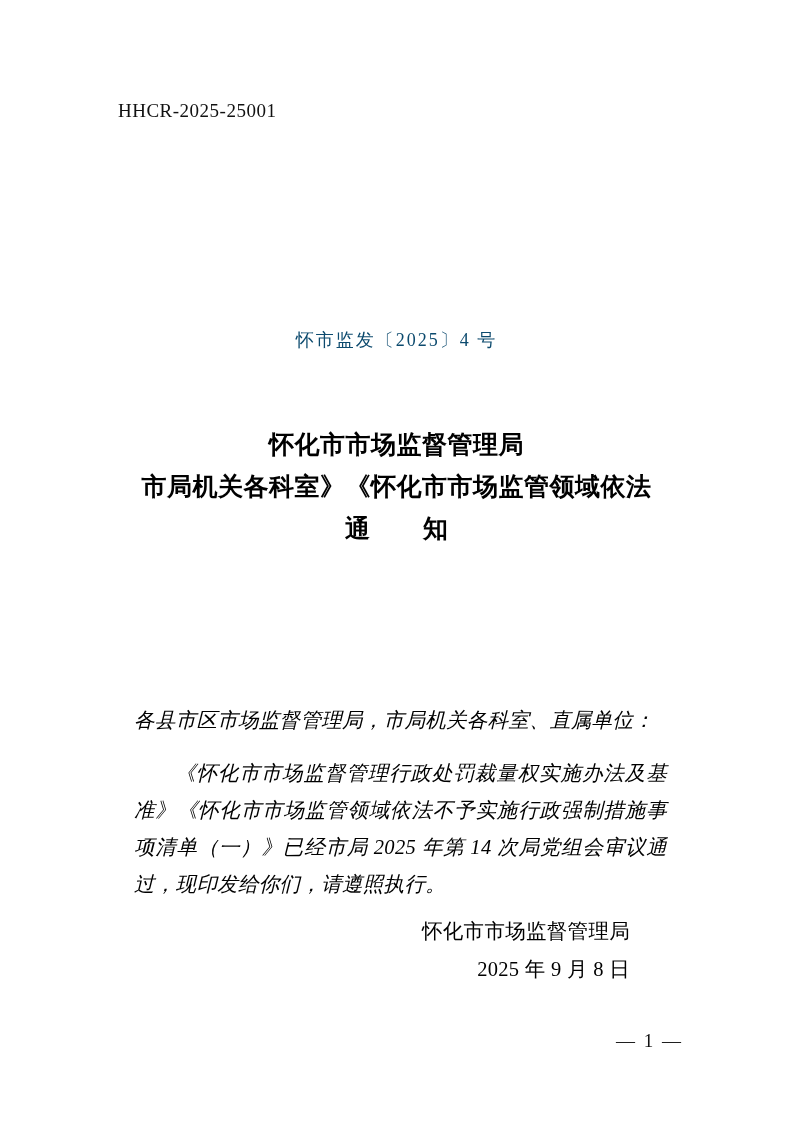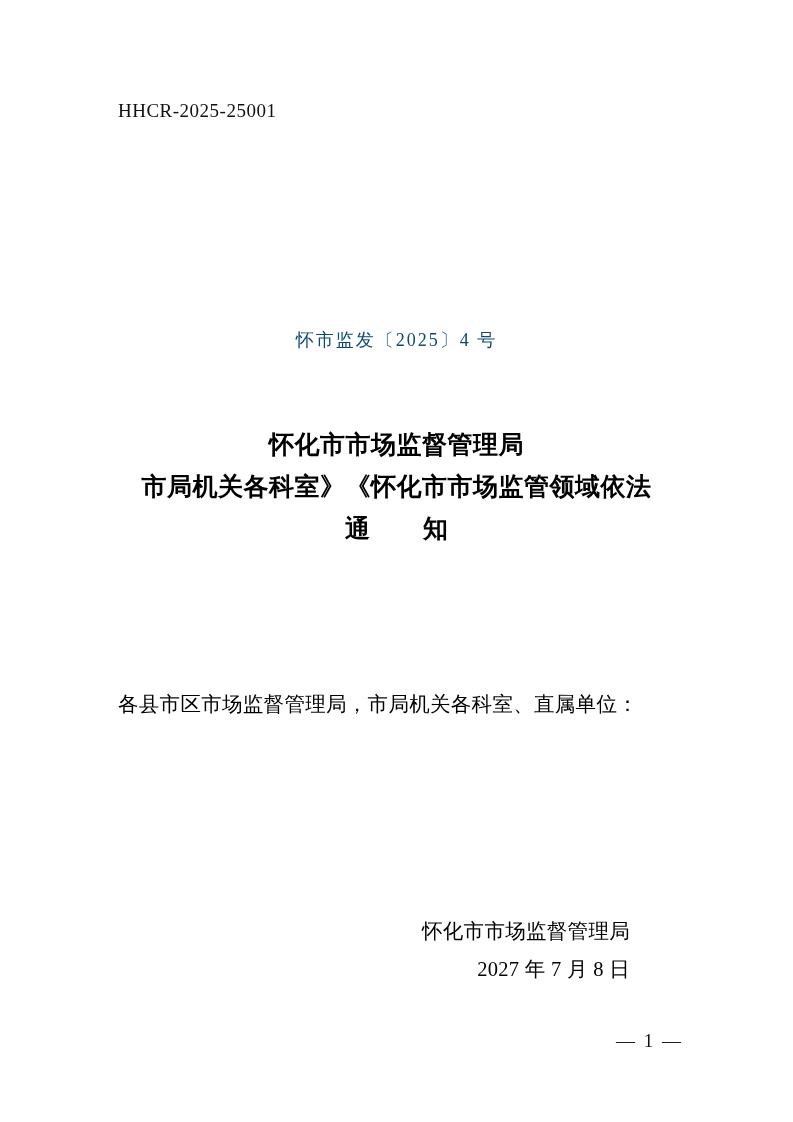--- a/index.html
+++ b/index.html
@@ -69,21 +69,22 @@
     right: 110px;
     top: 686px;
     font-family: "Liberation Serif", serif;
     font-size: 20.5px;
     line-height: 37px;
     color: #000;
     letter-spacing: 0.3px;
     text-align: justify;
   }
   .body-block p {
-    margin: 0;
+    margin: 16px;
+    font-style: italic;
   }
   .indent2 {
     text-indent: 41px;
   }
   .sign-block {
     position: absolute;
     left: 0;
     right: 163px;
     top: 912px;
     text-align: right;
@@ -116,22 +117,23 @@
   <div class="doc-number">怀市监发〔2025〕4 号</div>
 
   <div class="title-block">
     <span class="title-line">怀化市市场监督管理局</span>
     <span class="title-line">市局机关各科室》《怀化市市场监管领域依法</span>
     <span class="title-line notice">通　知</span>
   </div>
 
   <div class="body-block">
     <p>各县市区市场监督管理局，市局机关各科室、直属单位：</p>
+    <p class="indent2">《怀化市市场监督管理行政处罚裁量权实施办法及基准》《怀化市市场监管领域依法不予实施行政强制措施事项清单（一）》已经市局 2025 年第 14 次局党组会审议通过，现印发给你们，请遵照执行。</p>
   </div>
 
   <div class="sign-block">
     <div>怀化市市场监督管理局</div>
-    <div>2027 年 7 月 8 日</div>
+    <div>2025 年 9 月 8 日</div>
   </div>
 
   <div class="page-number">— 1 —</div>
 
 </div>
 
 </body></html>

